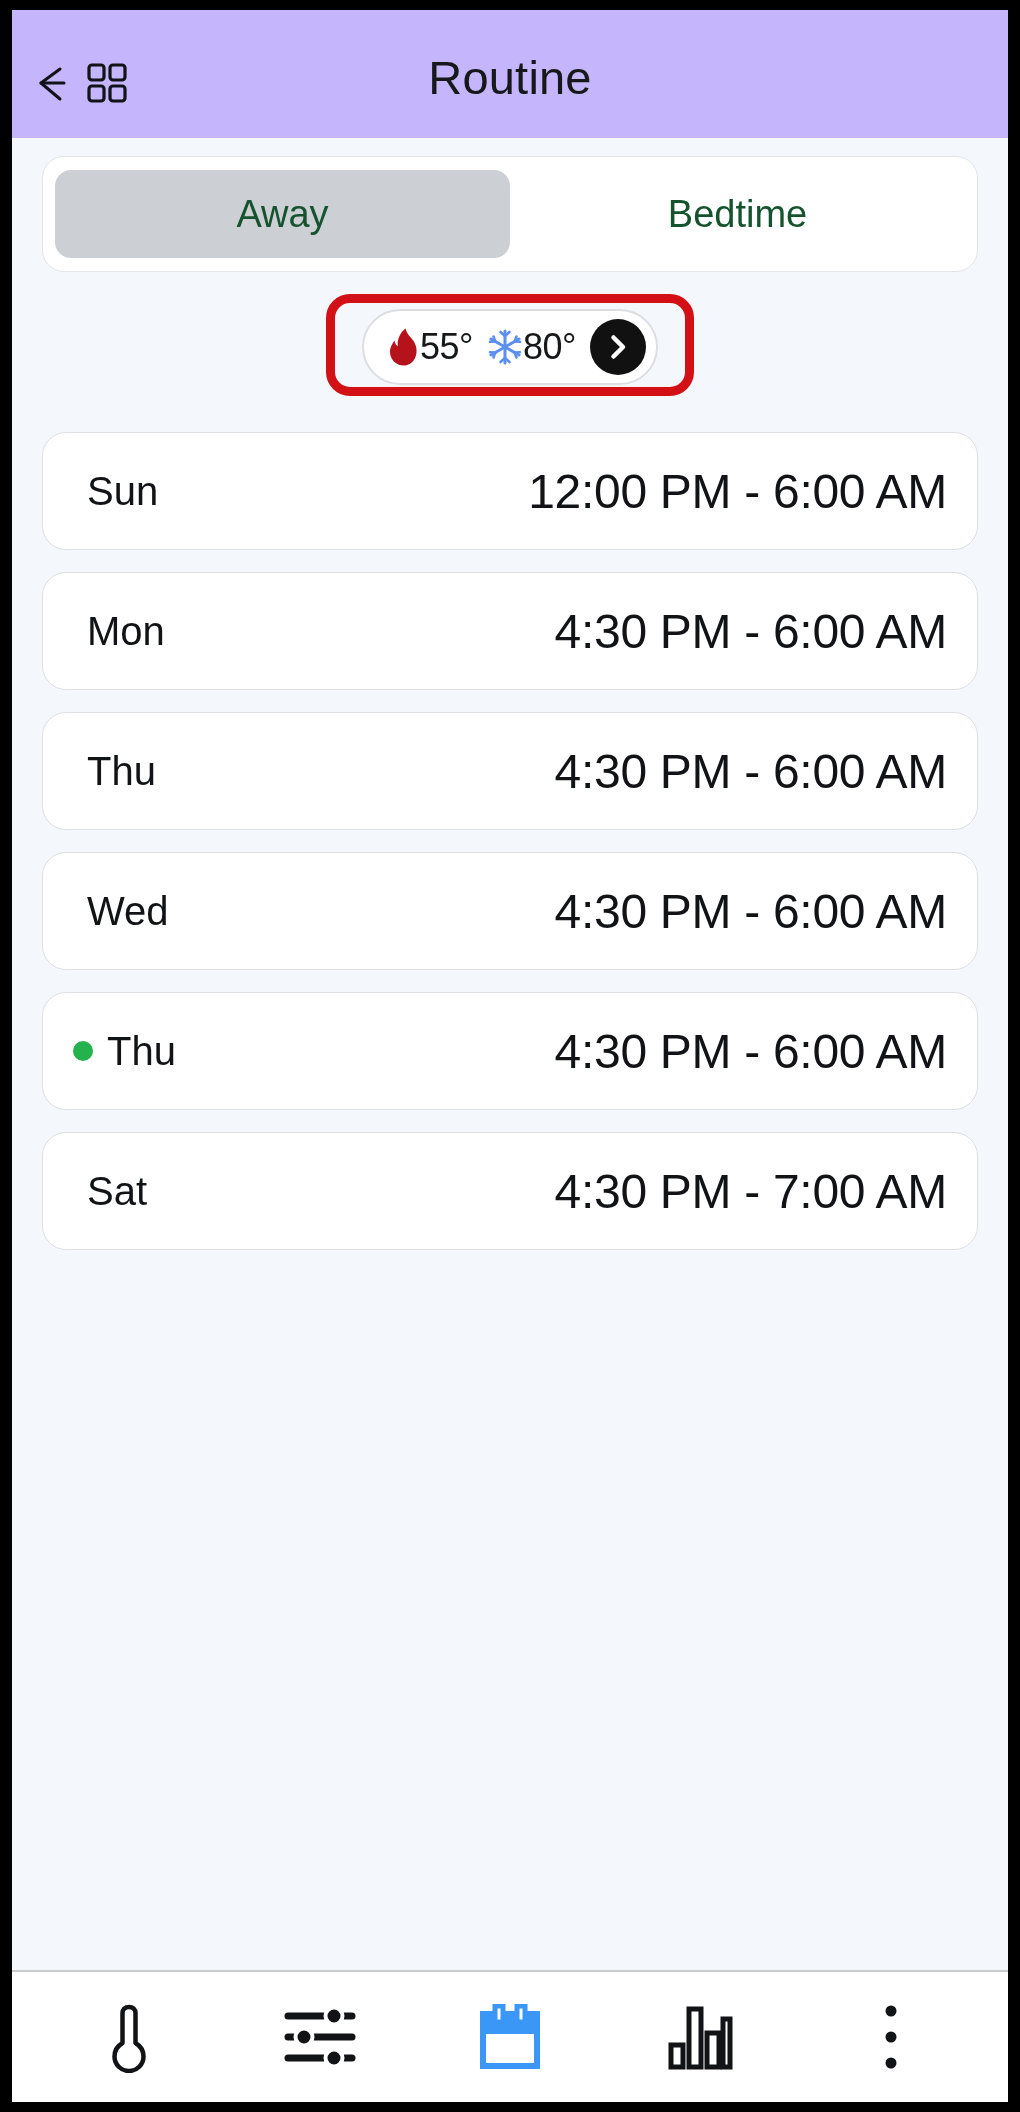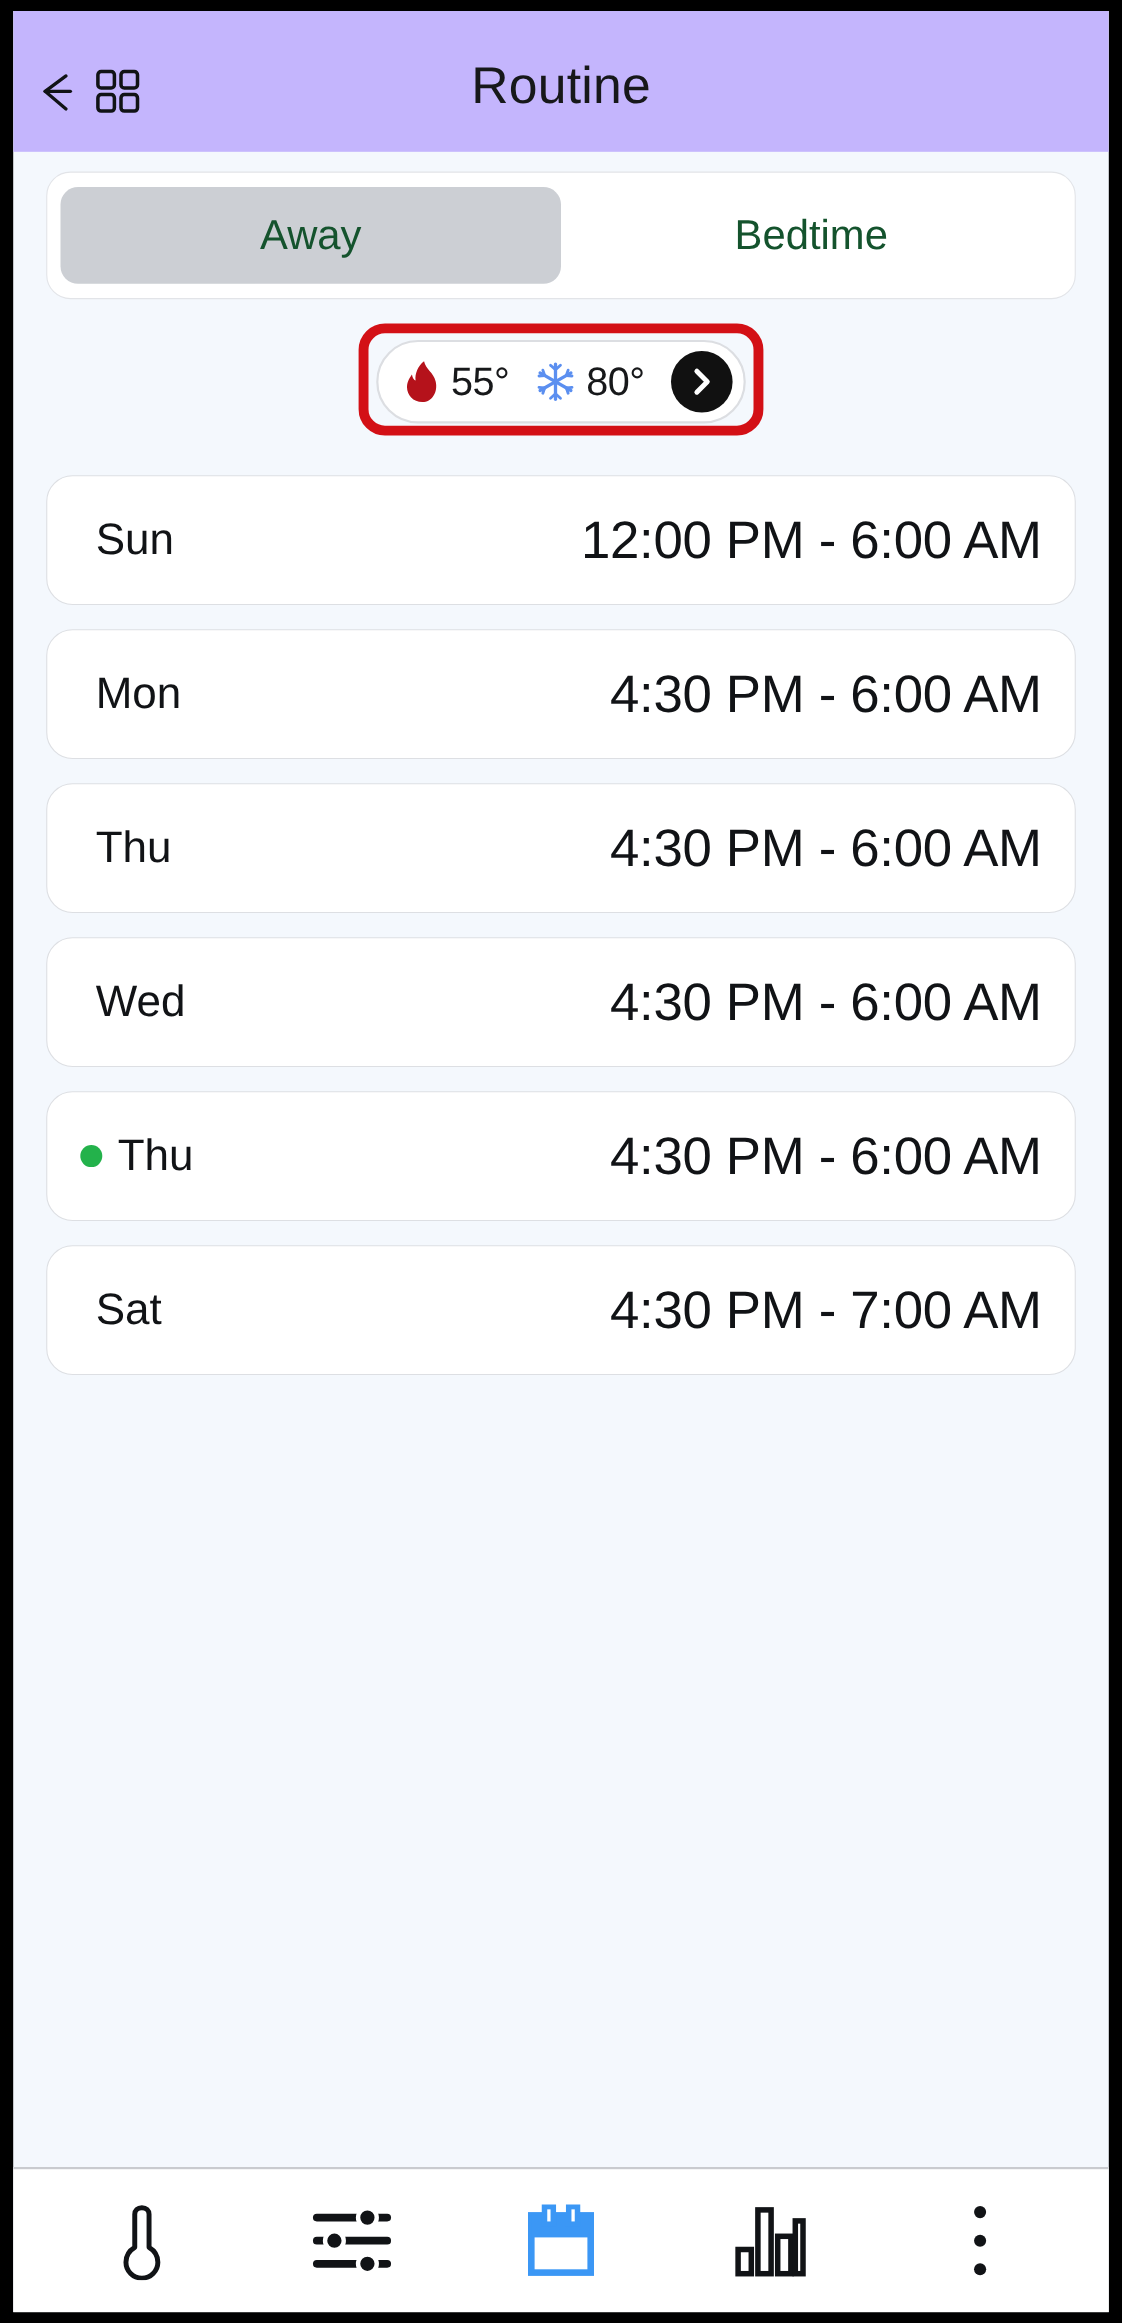--- a/index.html
+++ b/index.html
@@ -128,21 +128,20 @@
   }
   .temp-pill {
     position: relative;
     background: #FFFFFF;
     border: 2px solid #DCDEE2;
     border-radius: 44px;
     height: 76px;
     padding: 0 10px 0 24px;
     display: flex;
     align-items: center;
-    gap: 10px;
     box-sizing: border-box;
     cursor: pointer;
   }
   .flame-icon { width: 32px; height: 38px; display:block; }
   .snow-icon  { width: 36px; height: 36px; display:block; margin-left: 14px; }
   .temp-val {
     font-size: 36px;
     color: #17181A;
     font-weight: 400;
     letter-spacing: -0.5px;

